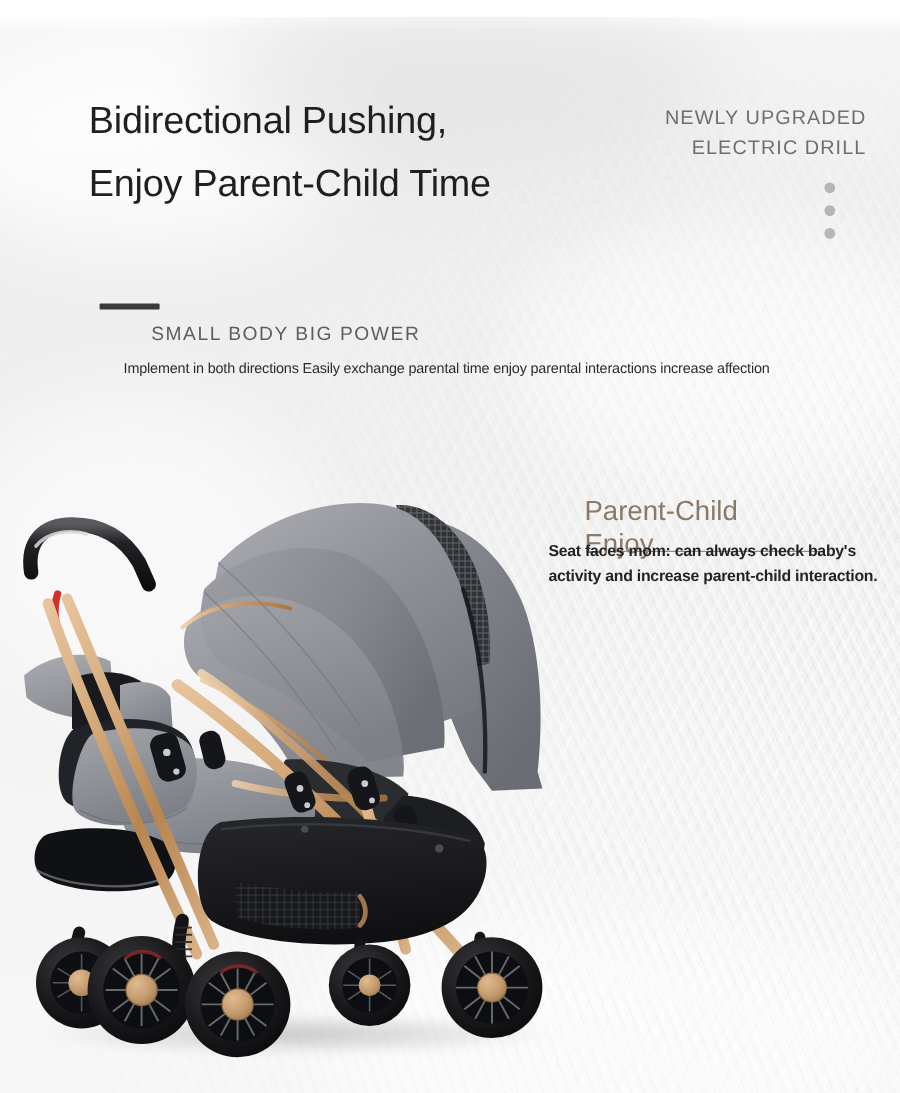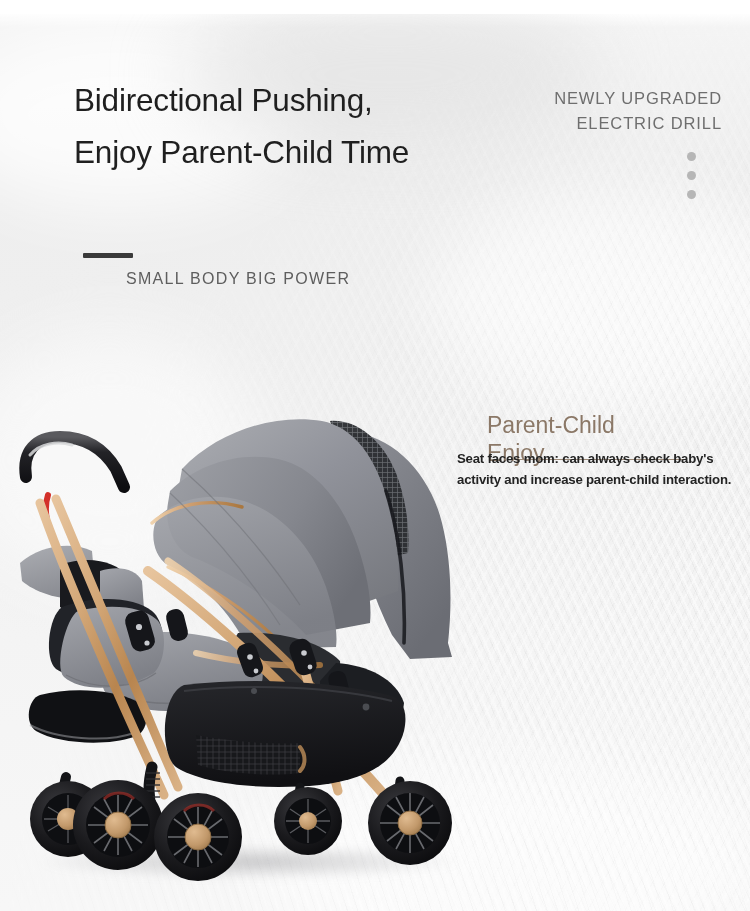--- a/index.html
+++ b/index.html
@@ -117,20 +117,21 @@
 ELECTRIC DRILL</div>
 
   <div class="dots">
     <span class="dot"></span>
     <span class="dot"></span>
     <span class="dot"></span>
   </div>
 
   <div class="dash"></div>
   <div class="sub">SMALL BODY BIG POWER</div>
+  <div class="desc">Implement in both directions Easily exchange parental time enjoy parental interactions increase affection</div>
 
   <div class="mode-title">Parent-Child
 Enjoy</div>
   <div class="mode-rule"></div>
   <div class="mode-desc">Seat faces mom: can always check baby's activity and increase parent-child interaction.</div>
 
   <div class="shadow"></div>
 
   <div class="stroller">
   <svg width="520" height="516" viewBox="0 0 520 516" xmlns="http://www.w3.org/2000/svg">

